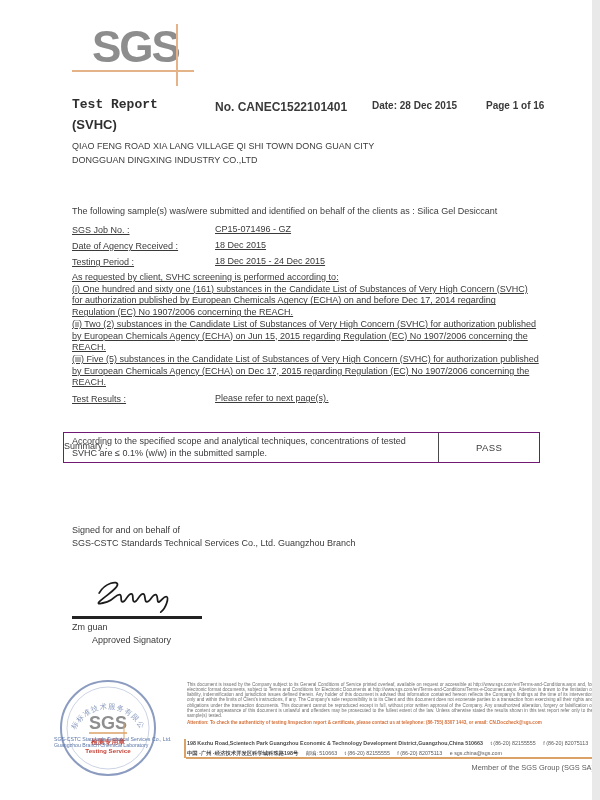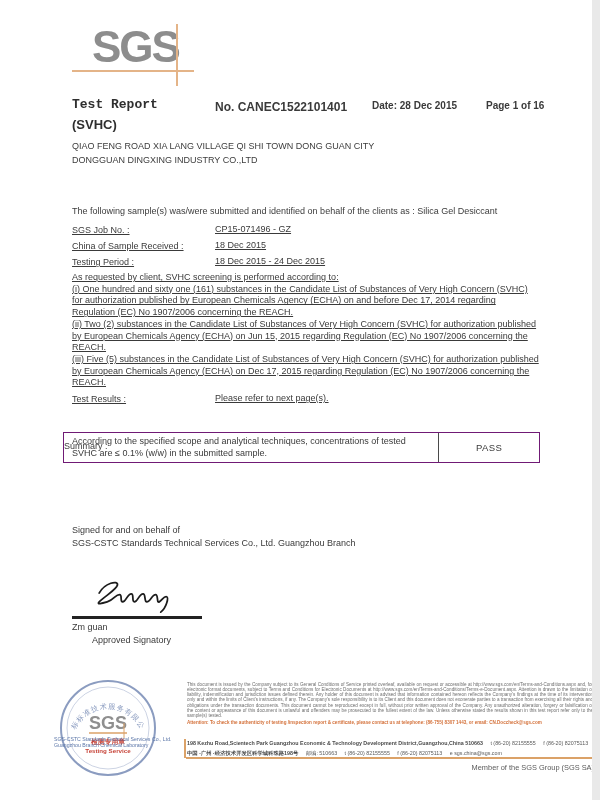--- a/index.html
+++ b/index.html
@@ -81,21 +81,21 @@
   </div>
 
   <div class="abs intro">The following sample(s) was/were submitted and identified on behalf of the clients as : Silica Gel Desiccant</div>
 
   <div class="abs fields">
     <div class="frow">
       <div class="flabel">SGS Job No. :</div>
       <div class="fvalue">CP15-071496 - GZ</div>
     </div>
     <div class="frow">
-      <div class="flabel">China of Sample Received :</div>
+      <div class="flabel">Date of Agency Received :</div>
       <div class="fvalue">18 Dec 2015</div>
     </div>
     <div class="frow">
       <div class="flabel">Testing Period :</div>
       <div class="fvalue">18 Dec 2015 - 24 Dec 2015</div>
     </div>
     <div class="frow">
       <div class="fvalue">As requested by client, SVHC screening is performed according to:
 (i) One hundred and sixty one (161) substances in the Candidate List of Substances of Very High Concern (SVHC) for authorization published by European Chemicals Agency (ECHA) on and before Dec 17, 2014 regarding Regulation (EC) No 1907/2006 concerning the REACH.
 (ii) Two (2) substances in the Candidate List of Substances of Very High Concern (SVHC) for authorization published by European Chemicals Agency (ECHA) on Jun 15, 2015 regarding Regulation (EC) No 1907/2006 concerning the REACH.

